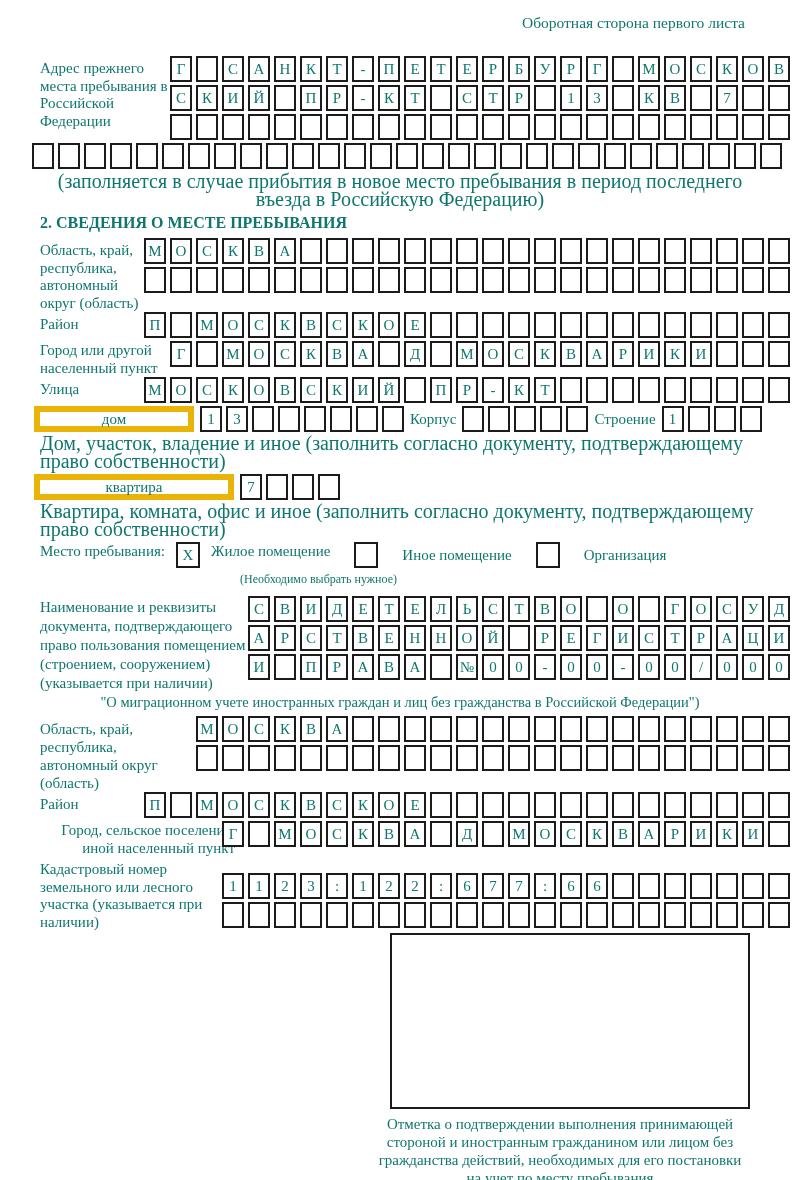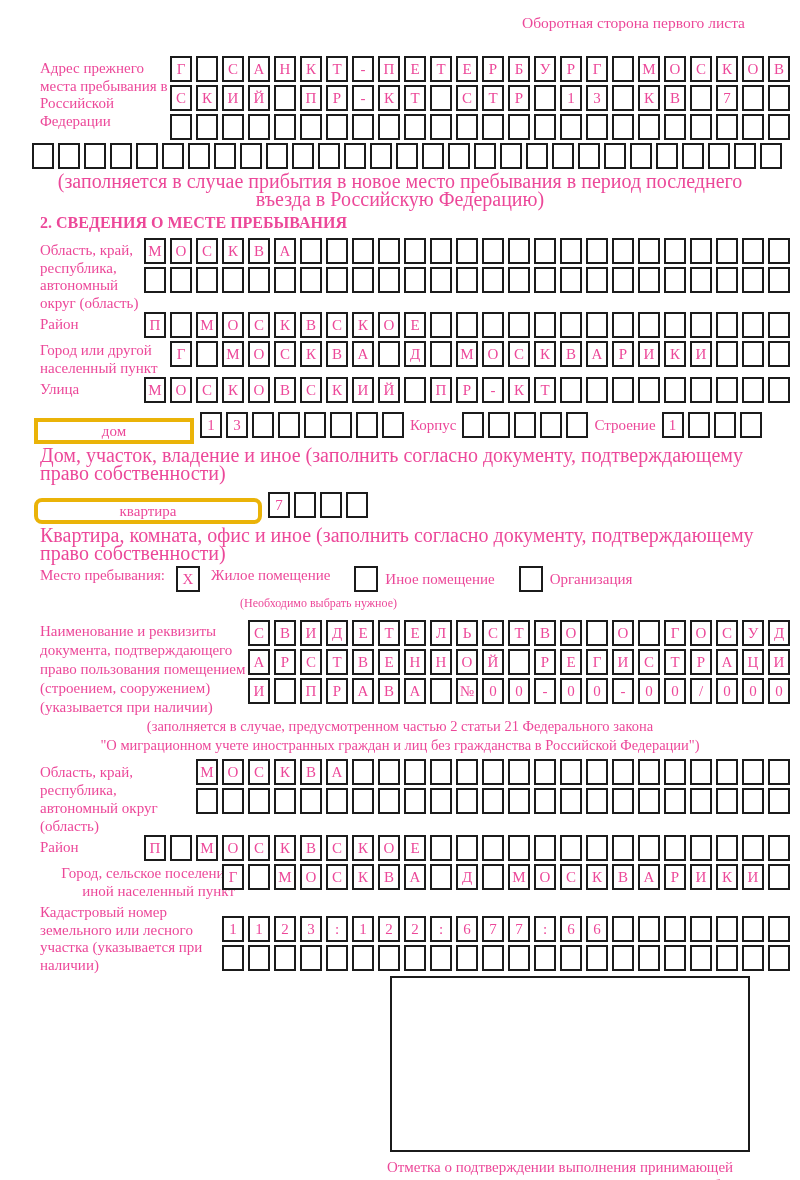--- a/index.html
+++ b/index.html
@@ -1,20 +1,20 @@
 <!DOCTYPE html>
 <html><head>
 <meta charset="utf-8">
 <style>
   html,body{margin:0;padding:0;background:#ffffff;}
   .page{
     position:relative;
     width:800px;height:1180px;
     background:#ffffff;
-    color:#ec4899;
+    color:#0f766e;
     font-family:"Liberation Serif","DejaVu Serif",serif;
     font-size:15px;
     line-height:18px;
     box-sizing:border-box;
     padding:14px 10px 0 40px;
     overflow:hidden;
   }
   .header-note{
     text-align:right;
     padding-right:45px;
@@ -29,31 +29,31 @@
   .box-row.left{justify-content:flex-start;}
   .cbox{
     flex:none;box-sizing:border-box;
     width:22px;height:26px;
     border:2px solid #1b1b1b;
     display:flex;align-items:center;justify-content:center;
     font-size:15px;line-height:1;
     background:#fff;
   }
   .widebox{
-    box-sizing:border-box;height:26px;border:4px solid #eab308;
+    box-sizing:border-box;height:26px;border:6px solid #eab308;
     display:flex;align-items:center;justify-content:center;
-    background:#fff;flex:none;margin-top:12px;
+    background:#fff;flex:none;
   }
   .caption{font-size:20px;line-height:18px;}
   .caption.center{text-align:center;}
   .sec-title{font-weight:bold;font-size:16px;margin:6px 30px 6px 0;}
   .house-row{display:flex;align-items:center;column-gap:6px;margin-bottom:2px;margin-left:-6px;}
   .numgroup{display:flex;gap:4px;}
   .stay-row{display:flex;gap:11px;margin:4px 0 2px 0;}
-  .opt{display:flex;align-items:center;gap:7px;margin-left:13px;}
+  .opt{display:flex;align-items:center;gap:24px;margin-left:13px;}
   .checkbox{
     box-sizing:border-box;width:24px;height:26px;border:2px solid #1b1b1b;
     display:flex;align-items:center;justify-content:center;font-size:15px;flex:none;background:#fff;
   }
   .small-note{padding-left:200px;font-size:12px;margin-bottom:4px;}
   .fact-captions{text-align:center;font-size:14.5px;line-height:19px;margin-right:30px;}
   .mark-wrap{width:380px;margin-left:auto;margin-right:40px;margin-top:2px;}
   .mark-box{
     box-sizing:border-box;width:360px;height:176px;margin-left:20px;
     border:2px solid #1b1b1b;background:#fff;
@@ -372,21 +372,21 @@
     <div class="numgroup">
         <div class="cbox">1</div>
         <div class="cbox"></div>
         <div class="cbox"></div>
         <div class="cbox"></div>
       </div>
   </div>
   <div class="caption">Дом, участок, владение и иное (заполнить согласно документу, подтверждающему право собственности)</div>
 
   <div class="house-row mt4">
-    <div class="widebox" style="width:228px;border-radius:8px;">квартира</div>
+    <div class="widebox" style="width:200px;">квартира</div>
     <div class="numgroup">
         <div class="cbox">7</div>
         <div class="cbox"></div>
         <div class="cbox"></div>
         <div class="cbox"></div>
       </div>
   </div>
   <div class="caption">Квартира, комната, офис и иное (заполнить согласно документу, подтверждающему право собственности)</div>
 
   <div class="stay-row">
@@ -472,21 +472,20 @@
           <div class="cbox">0</div>
           <div class="cbox">0</div>
           <div class="cbox">/</div>
           <div class="cbox">0</div>
           <div class="cbox">0</div>
           <div class="cbox">0</div>
         </div>
     </div>
   </div>
 
-  <div class="fact-captions">(заполняется в случае, предусмотренном частью 2 статьи 21 Федерального закона</div>
   <div class="fact-captions">"О миграционном учете иностранных граждан и лиц без гражданства в Российской Федерации")</div>
 
   <div class="fblock mt4">
     <div class="flabel w140" style="line-height:18px;">Область, край, республика, автономный округ (область)</div>
     <div class="fbody">
       <div class="box-row">
           <div class="cbox">М</div>
           <div class="cbox">О</div>
           <div class="cbox">С</div>
           <div class="cbox">К</div>

